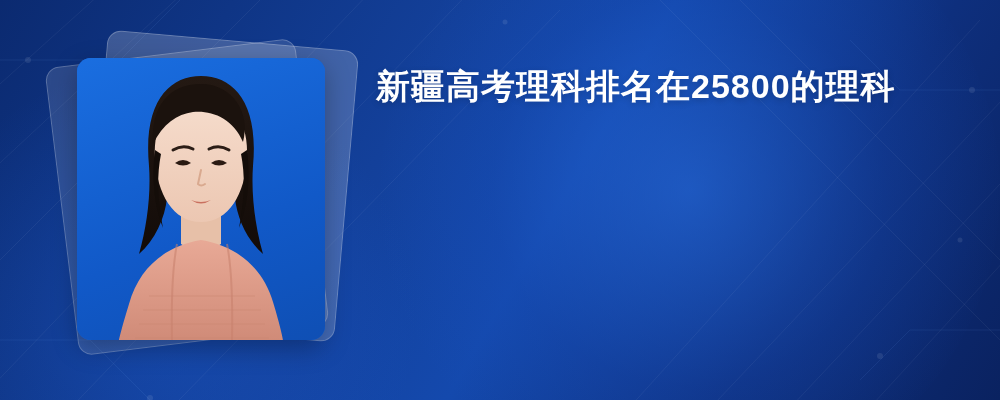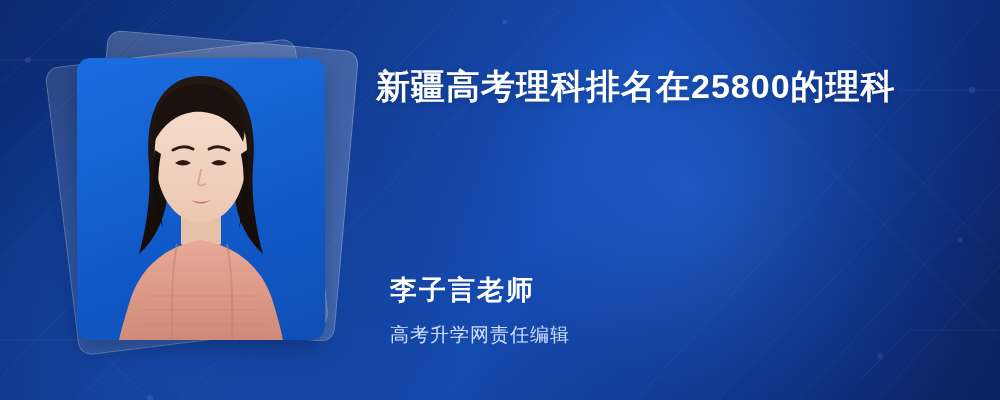--- a/index.html
+++ b/index.html
@@ -234,18 +234,14 @@
           <path d="M170 92 C 174 122 170 150 162 170 C 168 140 168 116 164 96 Z" fill="#140d09"></path>
         </g>
       </svg>
     </div>
   </div>
 
   <div class="text-col">
     <div class="headline">新疆高考理科排名在25800的理科</div>
   </div>
 
-  <div class="author-block">
-    <div class="author-name">李子言老师</div>
-    <div class="author-role">高考升学网责任编辑</div>
-  </div>
 
 </div>
 
 </body></html>

